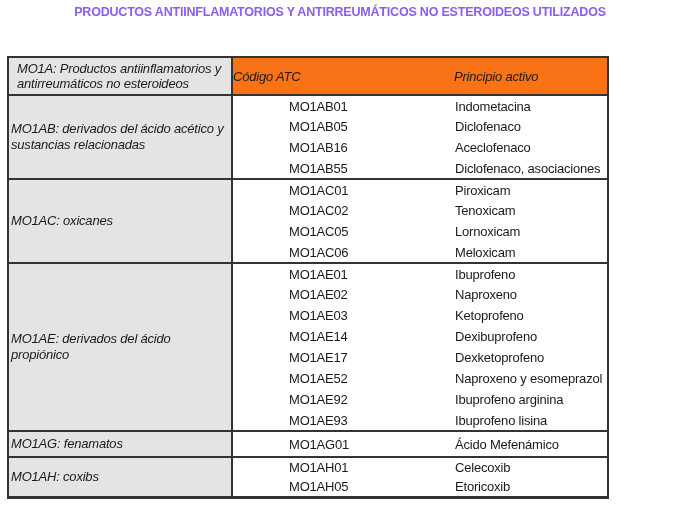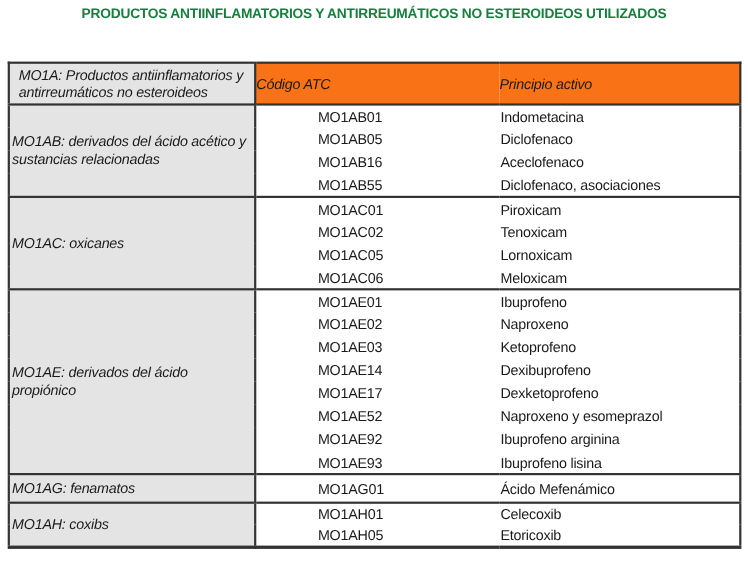--- a/index.html
+++ b/index.html
@@ -12,28 +12,28 @@
   }
   .page { width: 680px; height: 510px; position: relative; }
 
   
   .title-block { text-align: center; padding-top: 5px; letter-spacing: -0.2px; }
   .title-anexo {
     font-size: 12.5px; font-weight: bold; color: #5a5a5a;
     margin-bottom: 2px;
   }
   .title-line {
-    font-size: 12.5px; font-weight: bold; color: #15803d;
+    font-size: 12.5px; font-weight: bold; color: #8b5cf6;
     line-height: 14px;
   }
 
   
   table.atc {
     position: absolute; left: 7px; top: 56px;
-    width: 667px;
+    width: 602px;
     border-collapse: collapse;
     table-layout: fixed;
     font-size: 13px;
     letter-spacing: -0.2px;
   }
   table.atc { border: 2px solid #333; border-bottom-width: 3px; }
   col.c-cat  { width: 224px; }
   col.c-code { width: 222px; }
 
   thead th {

